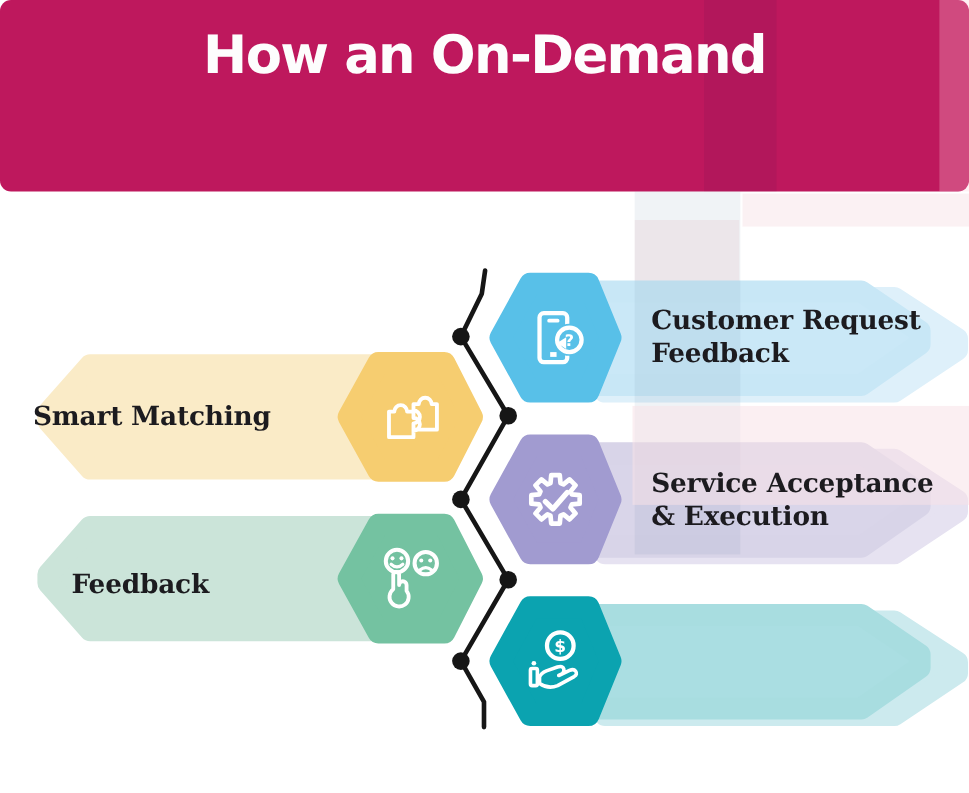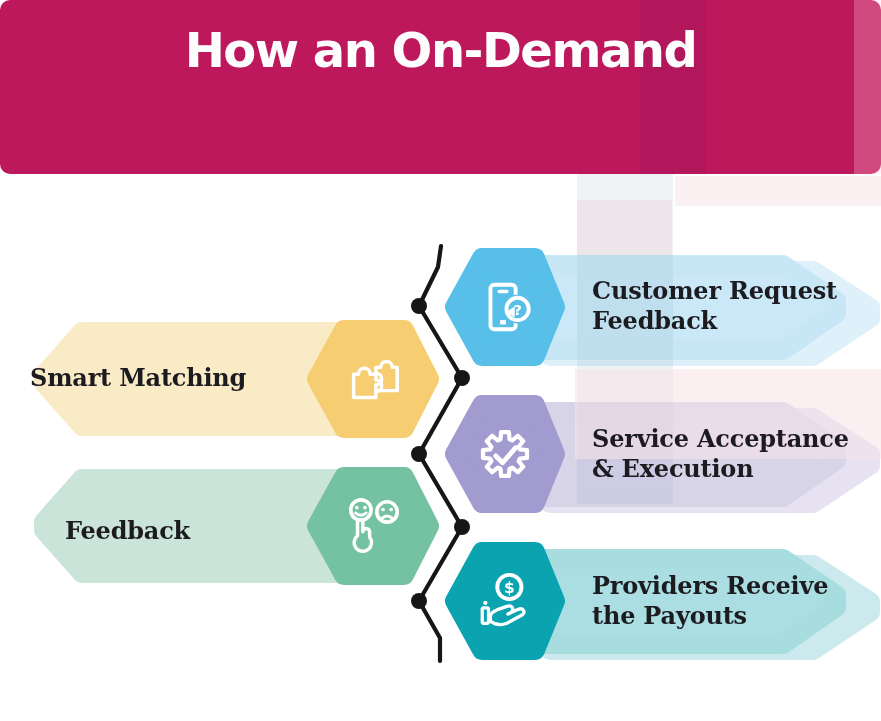--- a/index.html
+++ b/index.html
@@ -123,24 +123,20 @@
     <polygon points="80,22 347,22 400,58 400,70 347,107 80,107" stroke-width="20" stroke-linejoin="round" fill-opacity="0.95" fill="#A8DDE0" stroke="#A8DDE0"></polygon>
     <polygon points="19,64 46,15 99,15 119,64 99,113 46,113" stroke-width="20" stroke-linejoin="round" fill="#0BA3B0" stroke="#0BA3B0"></polygon>
   </svg>
   <svg class="icon-svg" style="left:474px;top:570px;" width="62" height="62" viewBox="0 0 64 64" aria-label="hand-coin-icon">
     <circle cx="36.5" cy="17.5" r="12.5" fill="none" stroke="#fff" stroke-width="4"></circle>
     <text x="36.5" y="23.5" font-size="16" font-weight="bold" fill="#fff" text-anchor="middle" font-family="DejaVu Sans, sans-serif">$</text>
     <rect x="8.5" y="39" width="6.5" height="16" rx="1.5" fill="none" stroke="#fff" stroke-width="3.4"></rect>
     <circle cx="11.7" cy="34" r="2.2" fill="#fff"></circle>
     <path d="M17,53 Q25,58.5 34,55 L49.5,46.5 Q53,44.3 50.8,41.3 Q49,39 45.2,40.8 L35,45.5 Q40.8,43.4 39.8,39.4 Q38.8,36 33.8,37.6 L23.5,41.2 Q18.5,43.2 17,47 Z" fill="none" stroke="#fff" stroke-width="3.4" stroke-linejoin="round"></path>
   </svg>
-  <div class="label" style="left:592px;top:571px;">
-    <div>Providers Receive</div>
-    <div>the Payouts</div>
-  </div>
 
   <div class="tint tint-grey-col"></div>
   <div class="tint tint-pink-band"></div>
 
   <svg class="zigzag" width="881" height="721" viewBox="0 0 881 721">
     <polyline fill="none" stroke-width="4.2" stroke-linecap="round" stroke-linejoin="round" points="441,246 438,267 419,306 462,378 419,454 462,527 419,601 440,638 440,661" stroke="#161616"></polyline>
     <circle cx="419" cy="306" r="8" fill="#161616"></circle>
     <circle cx="462" cy="378" r="8" fill="#161616"></circle>
     <circle cx="419" cy="454" r="8" fill="#161616"></circle>
     <circle cx="462" cy="527" r="8" fill="#161616"></circle>

